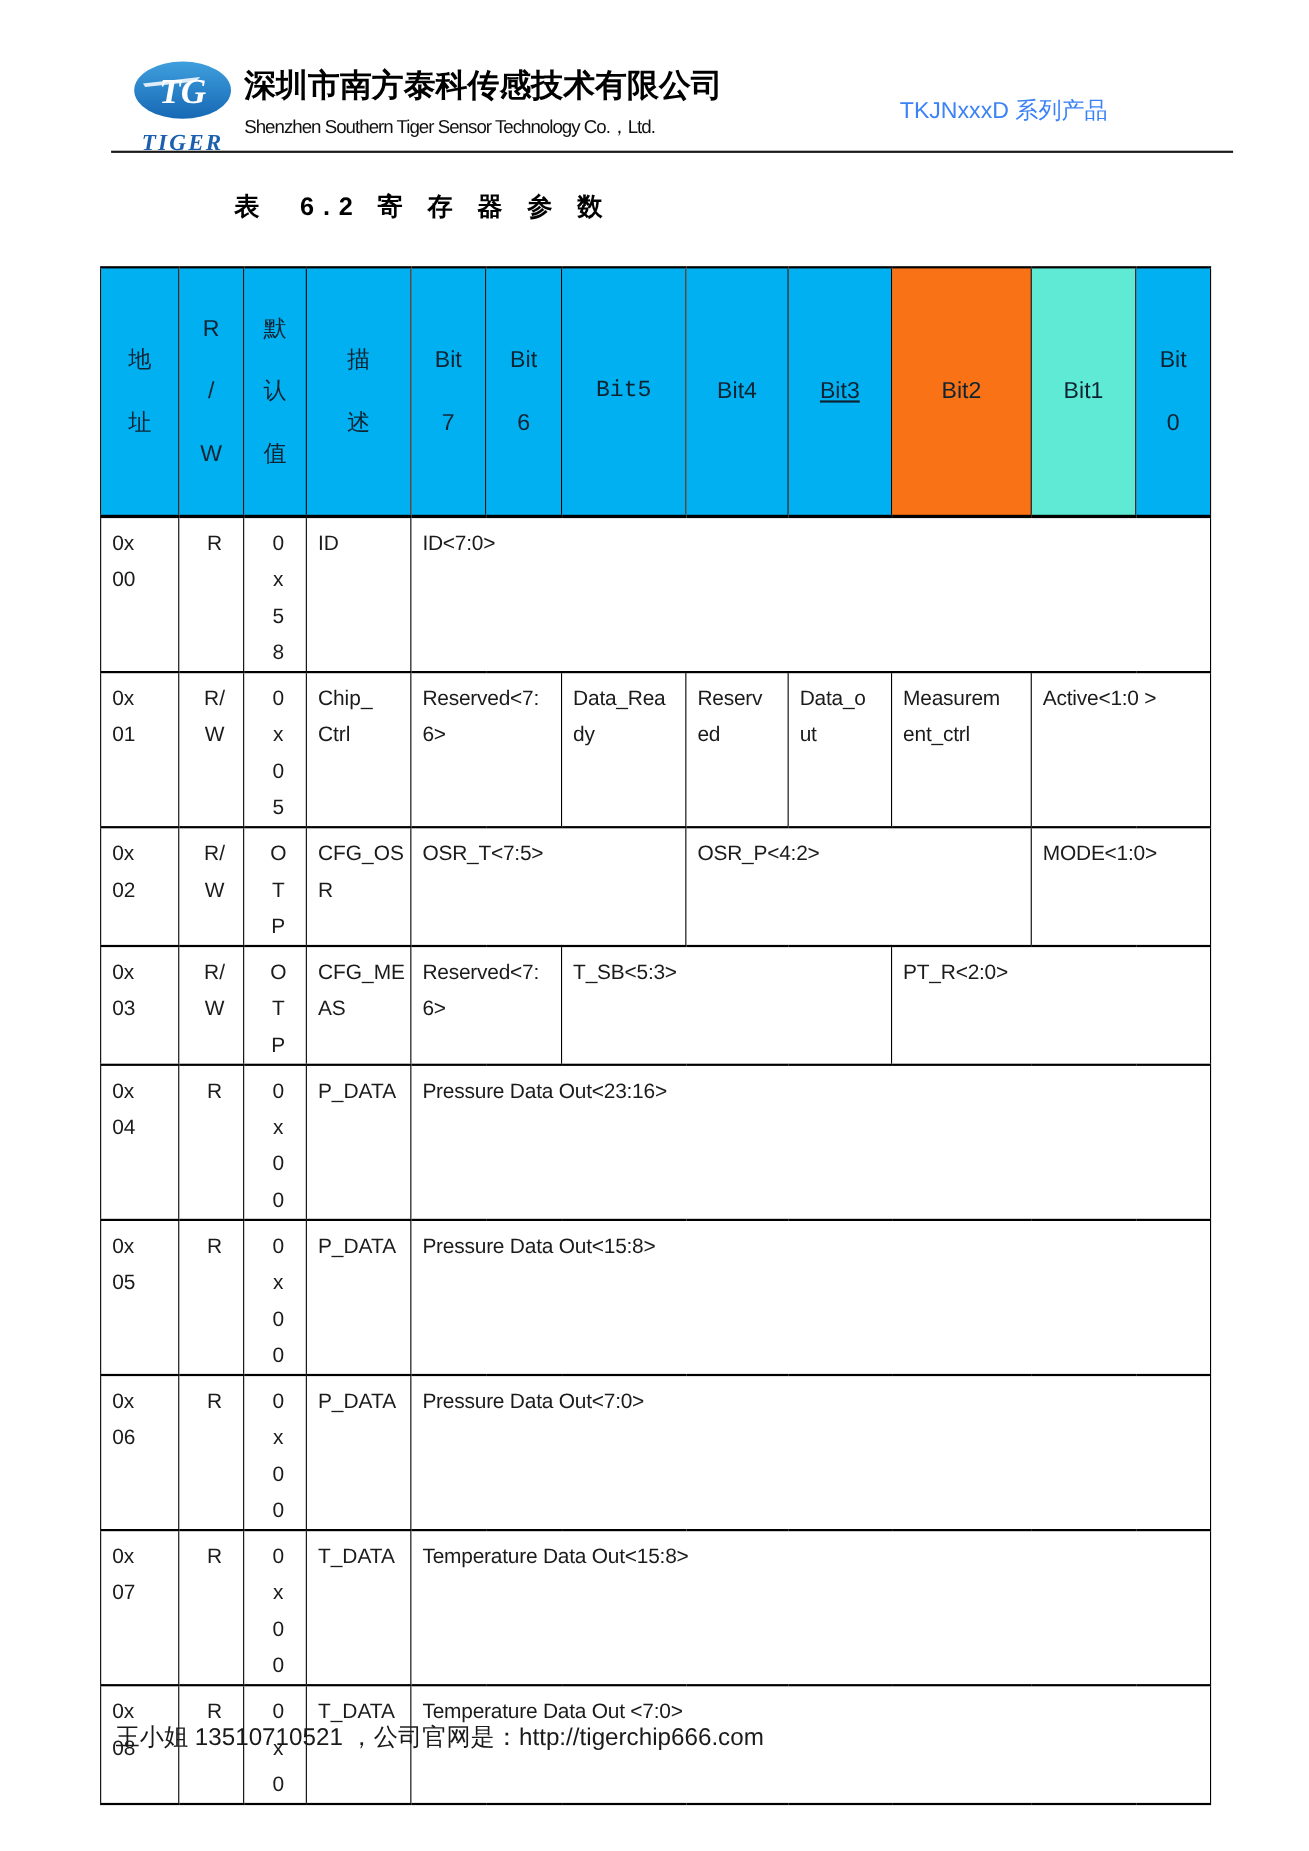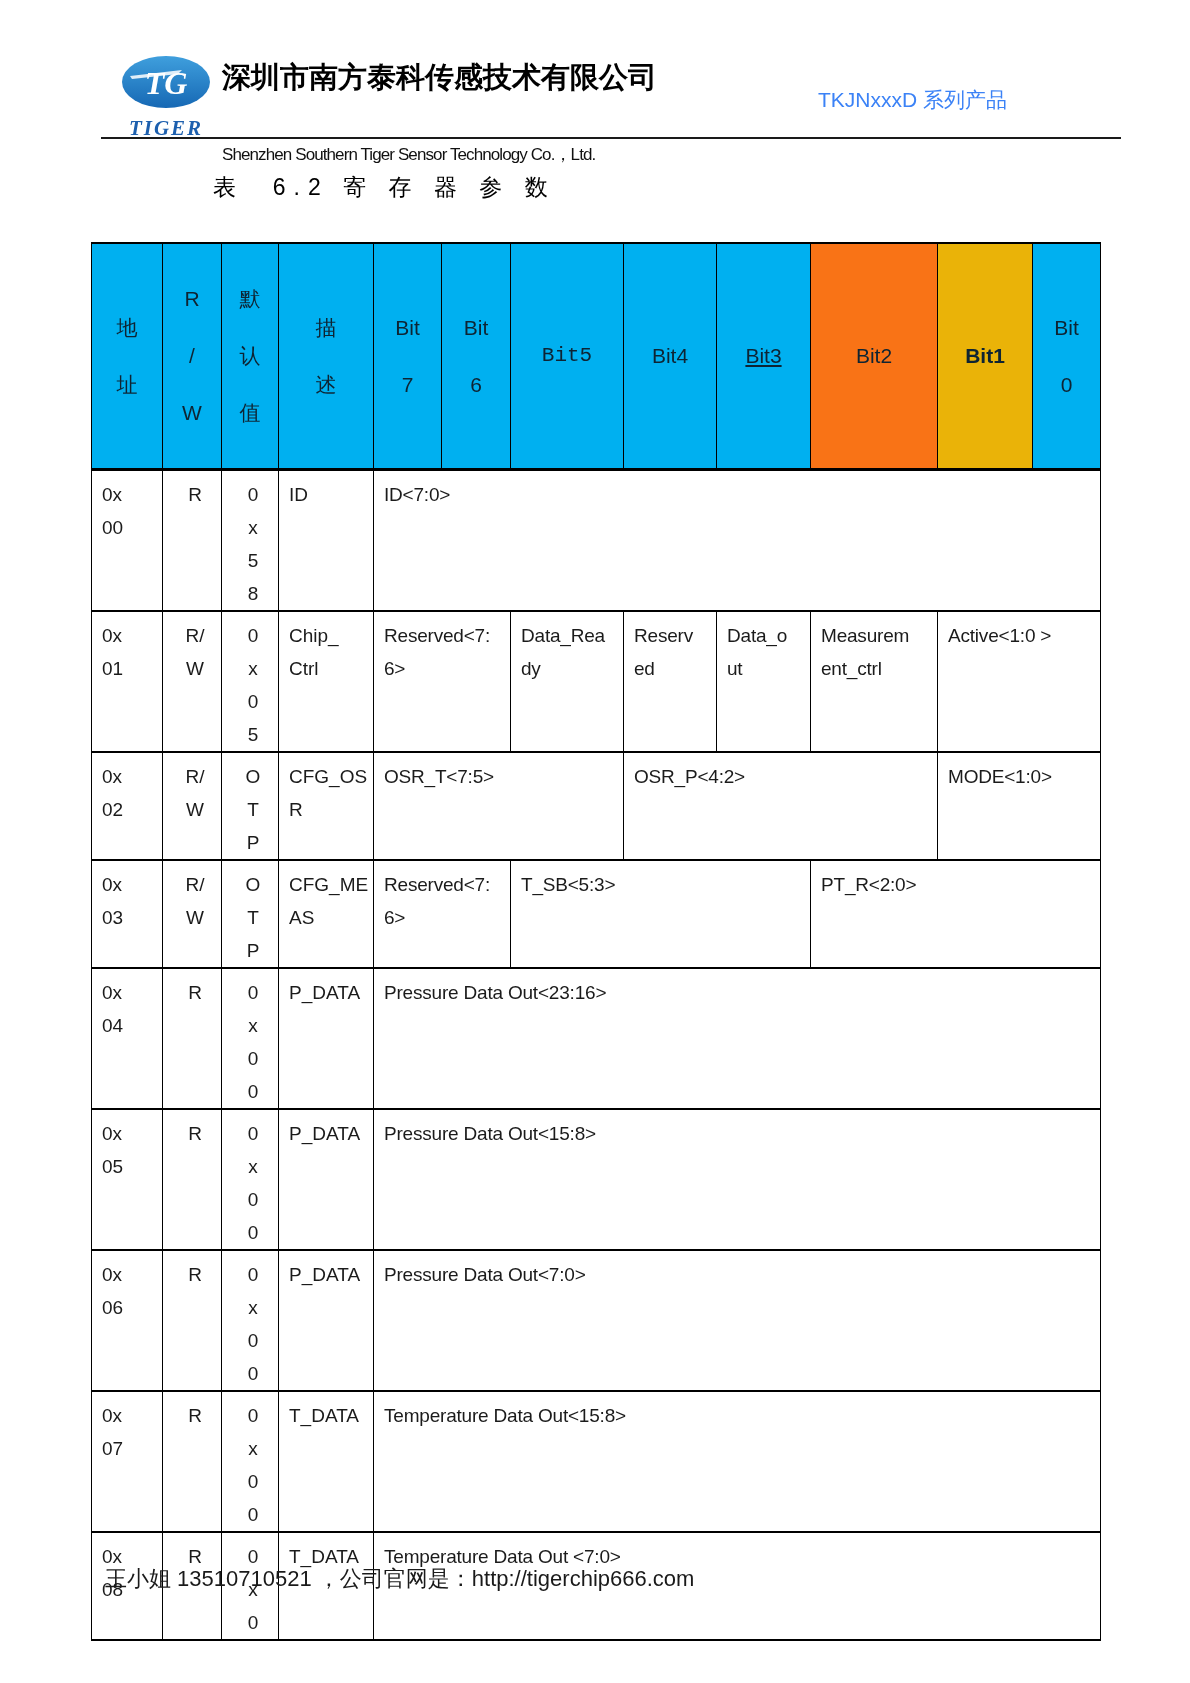--- a/index.html
+++ b/index.html
@@ -10,27 +10,27 @@
   }
 
   
   .doc-header { position:absolute; left:16px; top:0; width:100%; height:140px; }
   .logo-block { position:absolute; left:100px; top:54px; width:100px; text-align:center; }
   .logo-word {
     margin-top:2px; font-style:italic; font-weight:bold; font-size:21px;
     color:#1c5fae; letter-spacing:2px; font-family:"Liberation Serif","DejaVu Serif",serif;
   }
   .company-cn { position:absolute; left:206px; top:58px; font-size:29px; font-weight:bold; color:#000; }
-  .company-en { position:absolute; left:206px; top:104px; font-size:17px; color:#111; letter-spacing:-0.9px;margin-top:39px; }
+  .company-en { position:absolute; left:206px; top:104px; font-size:17px; color:#111; letter-spacing:-0.9px; }
   .product-name { position:absolute; left:802px; top:86px; width:300px; text-align:left; font-size:21px; color:#3b82f6; }
   .header-rule { position:absolute; left:85px; top:137px; width:1020px; height:2px; background:#1a1a1a; }
 
   
   .table-title {
-    position:absolute; left:213px; top:172px; font-size:23px; font-weight:normal;
+    position:absolute; left:213px; top:172px; font-size:23px; font-weight:bold;
     color:#000; letter-spacing:8px; white-space:pre;
   }
 
   
   table.register { position:absolute; left:91px; top:242px; width:1009px;
     border-collapse:collapse; table-layout:fixed; }
   table.register th, table.register td { border:1px solid #000; overflow:hidden; }
   table.register thead tr { height:226px; }
   table.register th {
     color:#0e2433; font-size:21px; font-weight:400; text-align:center;
@@ -106,21 +106,21 @@
           <th style="background: rgb(0, 176, 240);">描
 述</th>
           <th style="background: rgb(0, 176, 240);">Bit
 7</th>
           <th style="background: rgb(0, 176, 240);">Bit
 6</th>
           <th style="background: rgb(0, 176, 240); font-family: Liberation Mono, monospace;">Bit5</th>
           <th style="background: rgb(0, 176, 240);">Bit4</th>
           <th style="background: rgb(0, 176, 240); text-decoration: underline;">Bit3</th>
           <th style="background: #f97316;">Bit2</th>
-          <th style="background: #eab308; font-weight: bold;">Bit1</th>
+          <th style="background: #5eead4;">Bit1</th>
           <th style="background: rgb(0, 176, 240);">Bit
 0</th>
         </tr>
       </thead>
     <tbody>
         <tr style="height: 128px;">
           <td class="c-addr">0x
 00</td>
           <td class="c-rw">R</td>
           <td class="c-def">0

